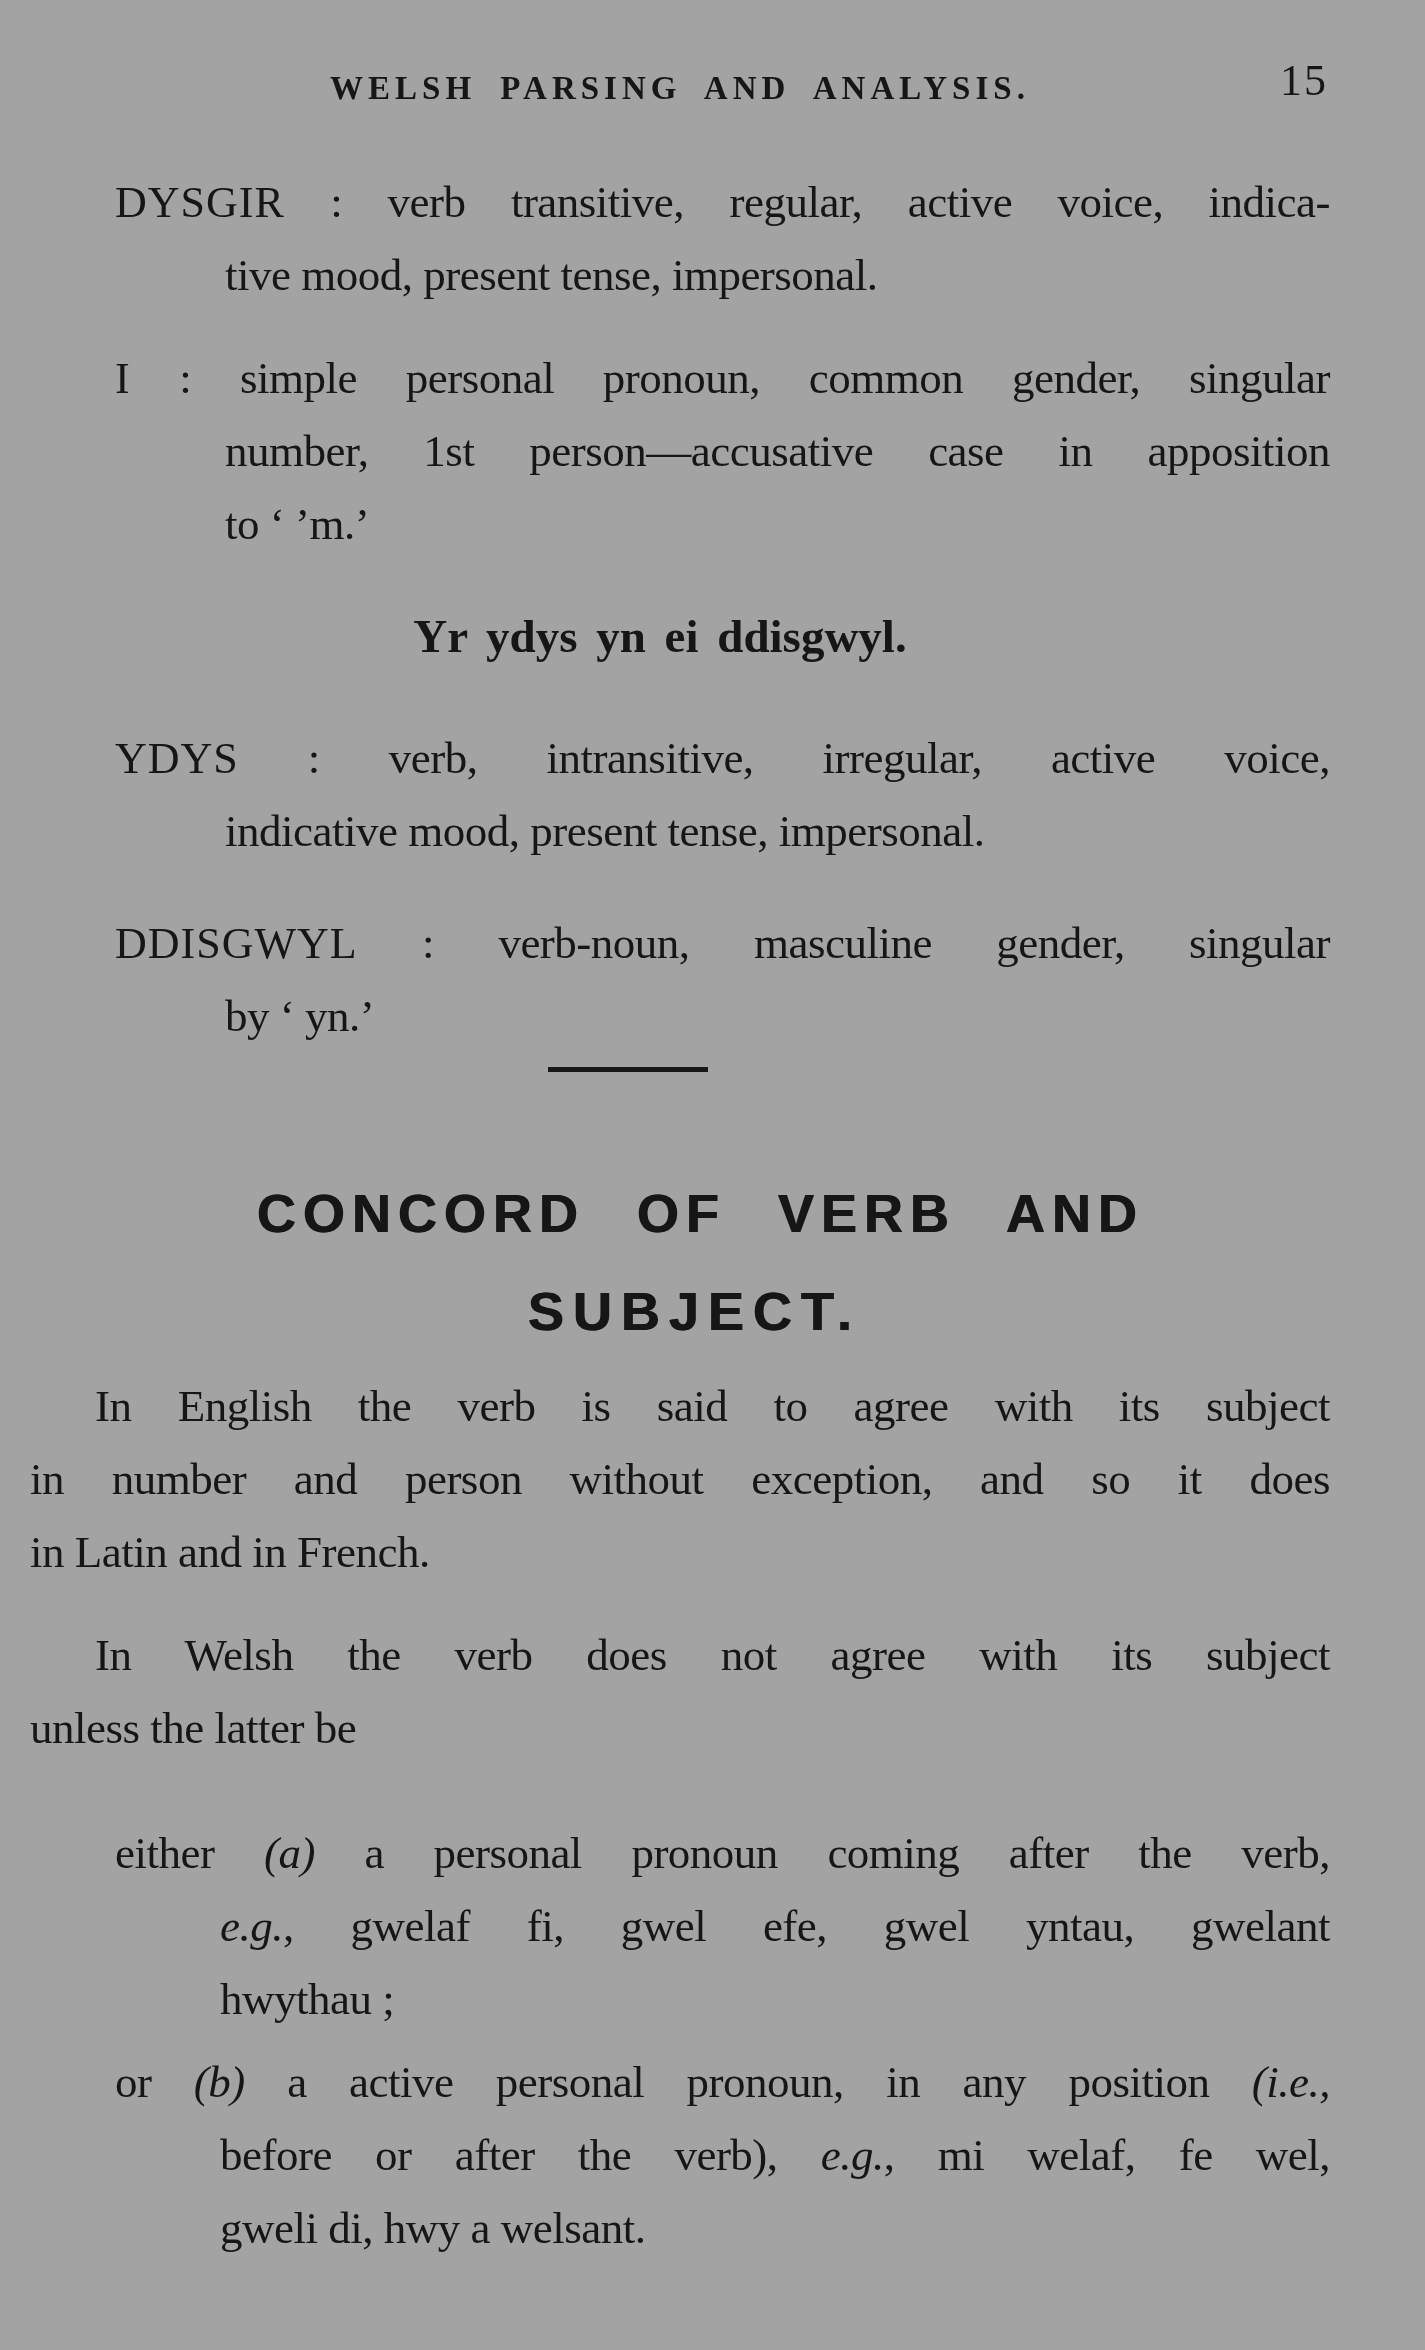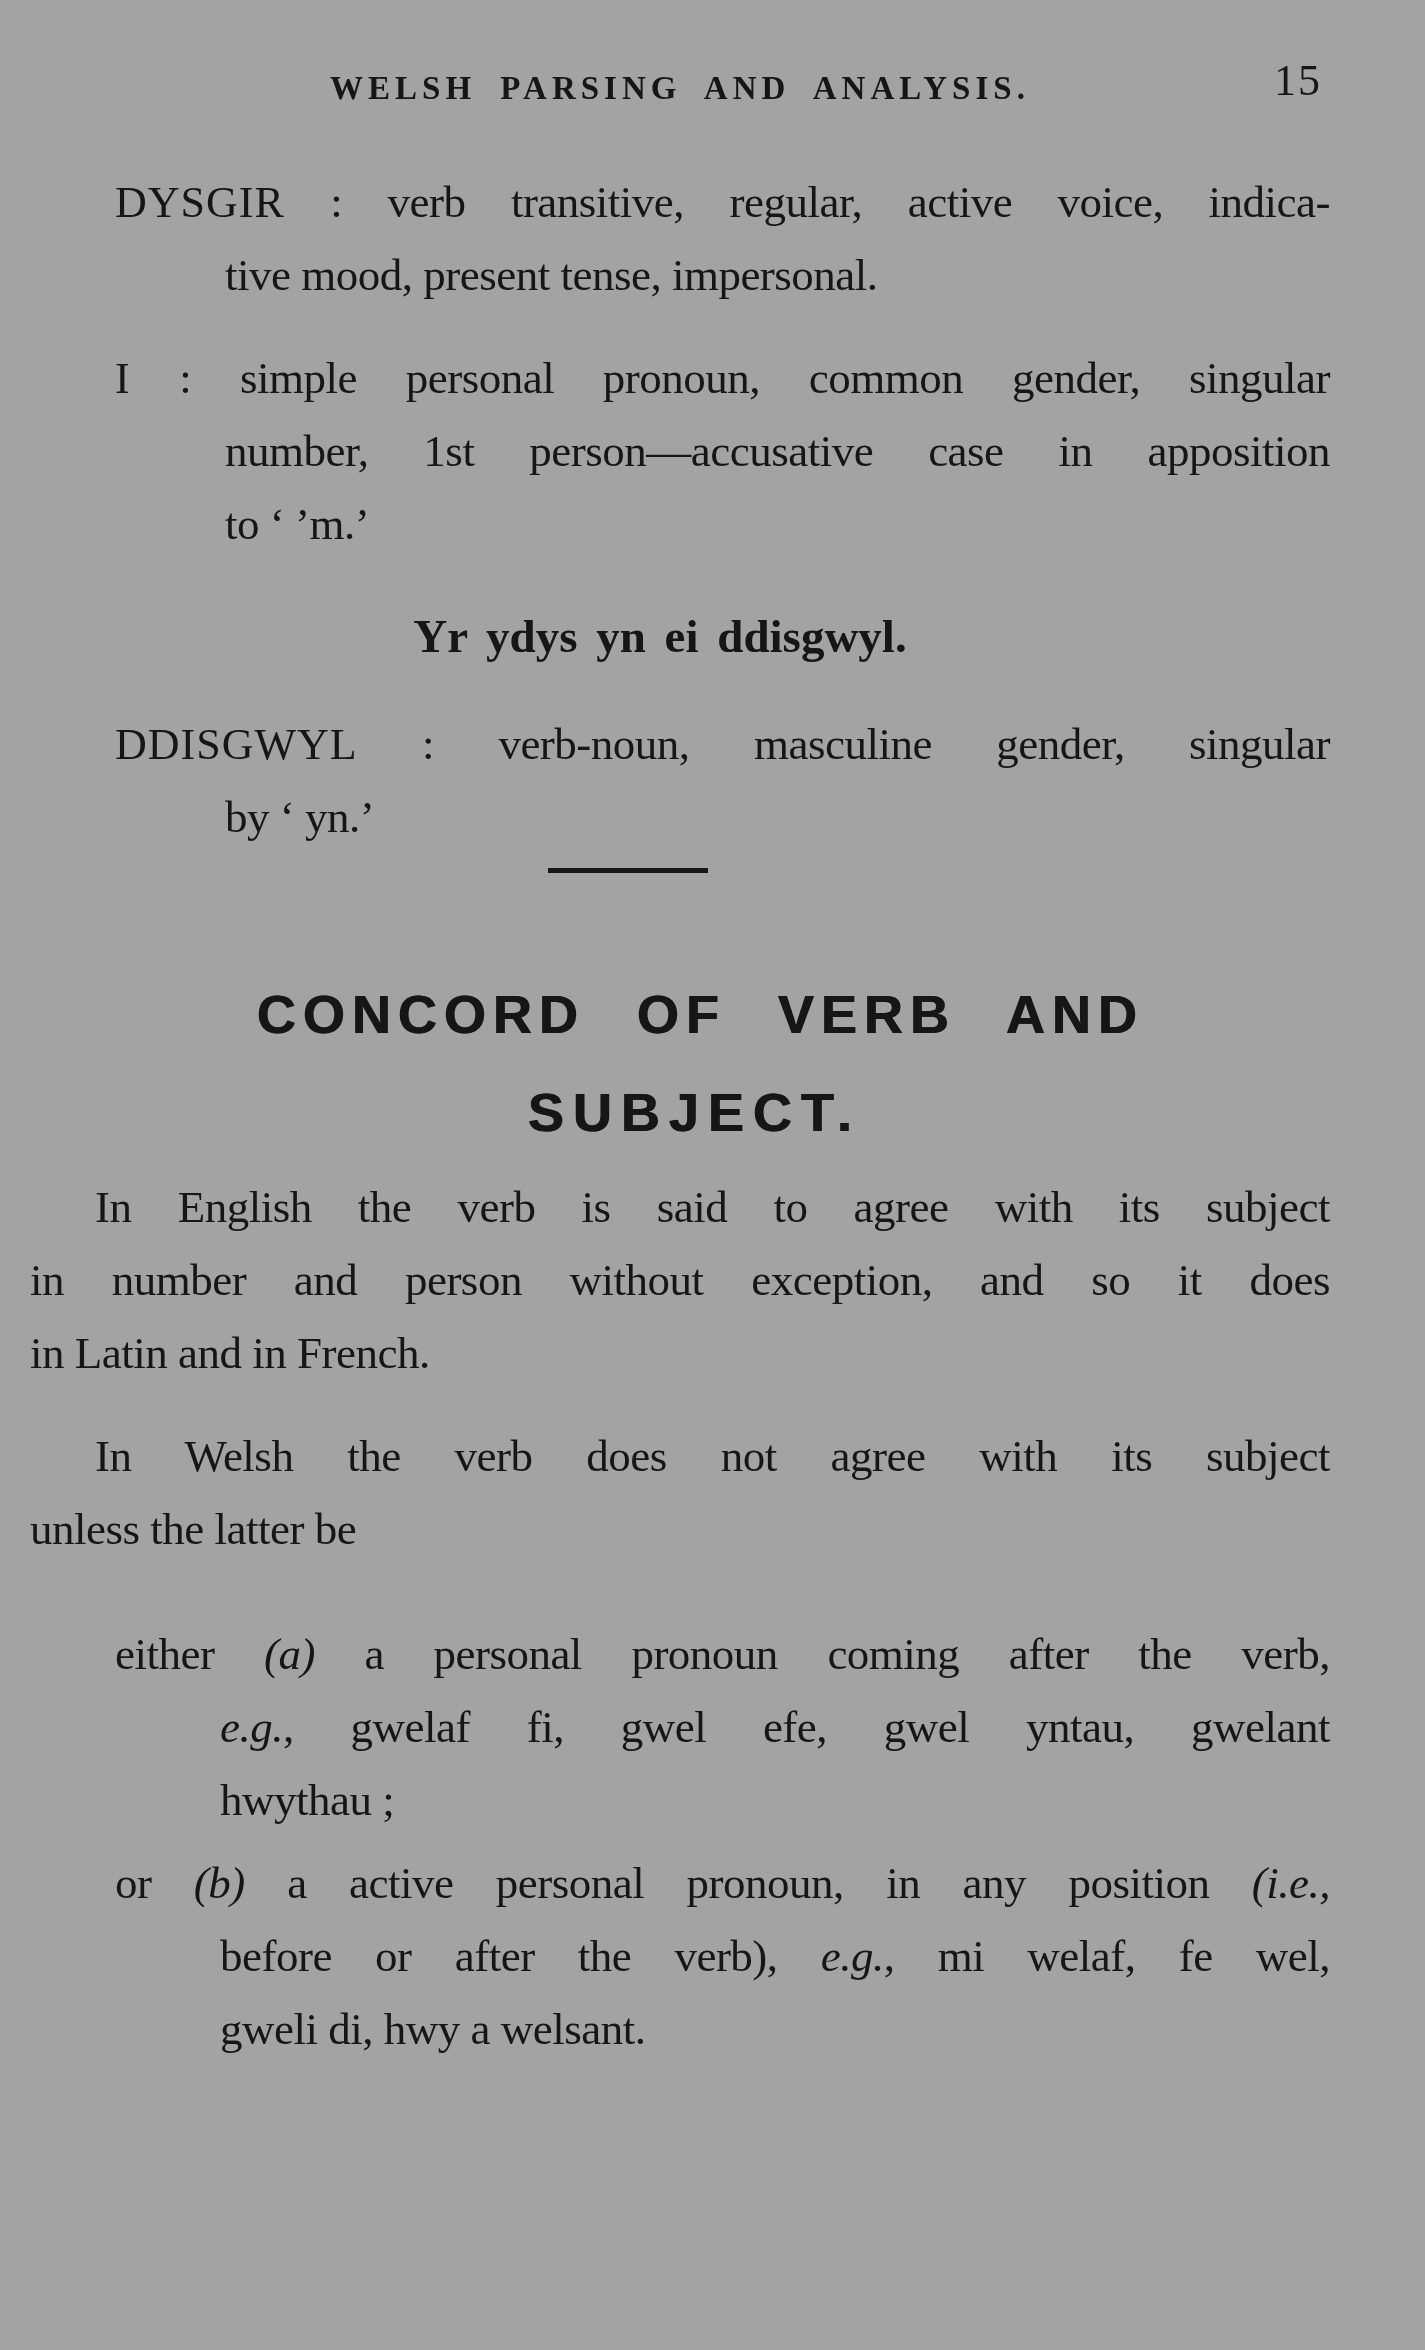--- a/index.html
+++ b/index.html
@@ -23,21 +23,21 @@
   
   .header { position:relative; margin-top:52px; height:50px; }
   .header-title {
     text-align:center;
     font-weight:bold;
     font-size:33px;
     letter-spacing:5px;
     word-spacing:11px;
   }
   .page-number {
-    position:absolute; right:8px; top:-8px;
+    position:absolute; right:2px; top:-8px;
     font-size:44px; letter-spacing:2px;
   }
 
   
   .line { min-height:73px; }
   .j { text-align:justify; text-align-last:justify; }
   .l { text-align:left; }
   .cont { padding-left:110px; }
   .ind { text-indent:65px; }
   .it { font-style:italic; }
@@ -106,20 +106,24 @@
     </div>
 
     <div class="entry entry-i">
       <div class="line j"><span class="sc">I</span><span> :  simple personal pronoun, common gender, singular</span></div>
       <div class="line j cont">number, 1st person—accusative case in apposition</div>
       <div class="line l cont">to ‘ ’m.’</div>
     </div>
 
     <div class="example-heading">Yr ydys yn ei ddisgwyl.</div>
 
+    <div class="entry entry-ydys">
+      <div class="line j"><span class="sc">YDYS</span><span> :  verb, intransitive, irregular, active voice,</span></div>
+      <div class="line l cont">indicative mood, present tense, impersonal.</div>
+    </div>
 
     <div class="entry entry-ddisgwyl">
       <div class="line j"><span class="sc">DDISGWYL</span><span> :  verb-noun, masculine gender, singular</span></div>
       <div class="line l cont">by ‘ yn.’</div>
     </div>
 
     <div class="rule"></div>
 
     <div class="section-heading">
       <div class="h-line h-line-1">CONCORD OF VERB AND</div>

